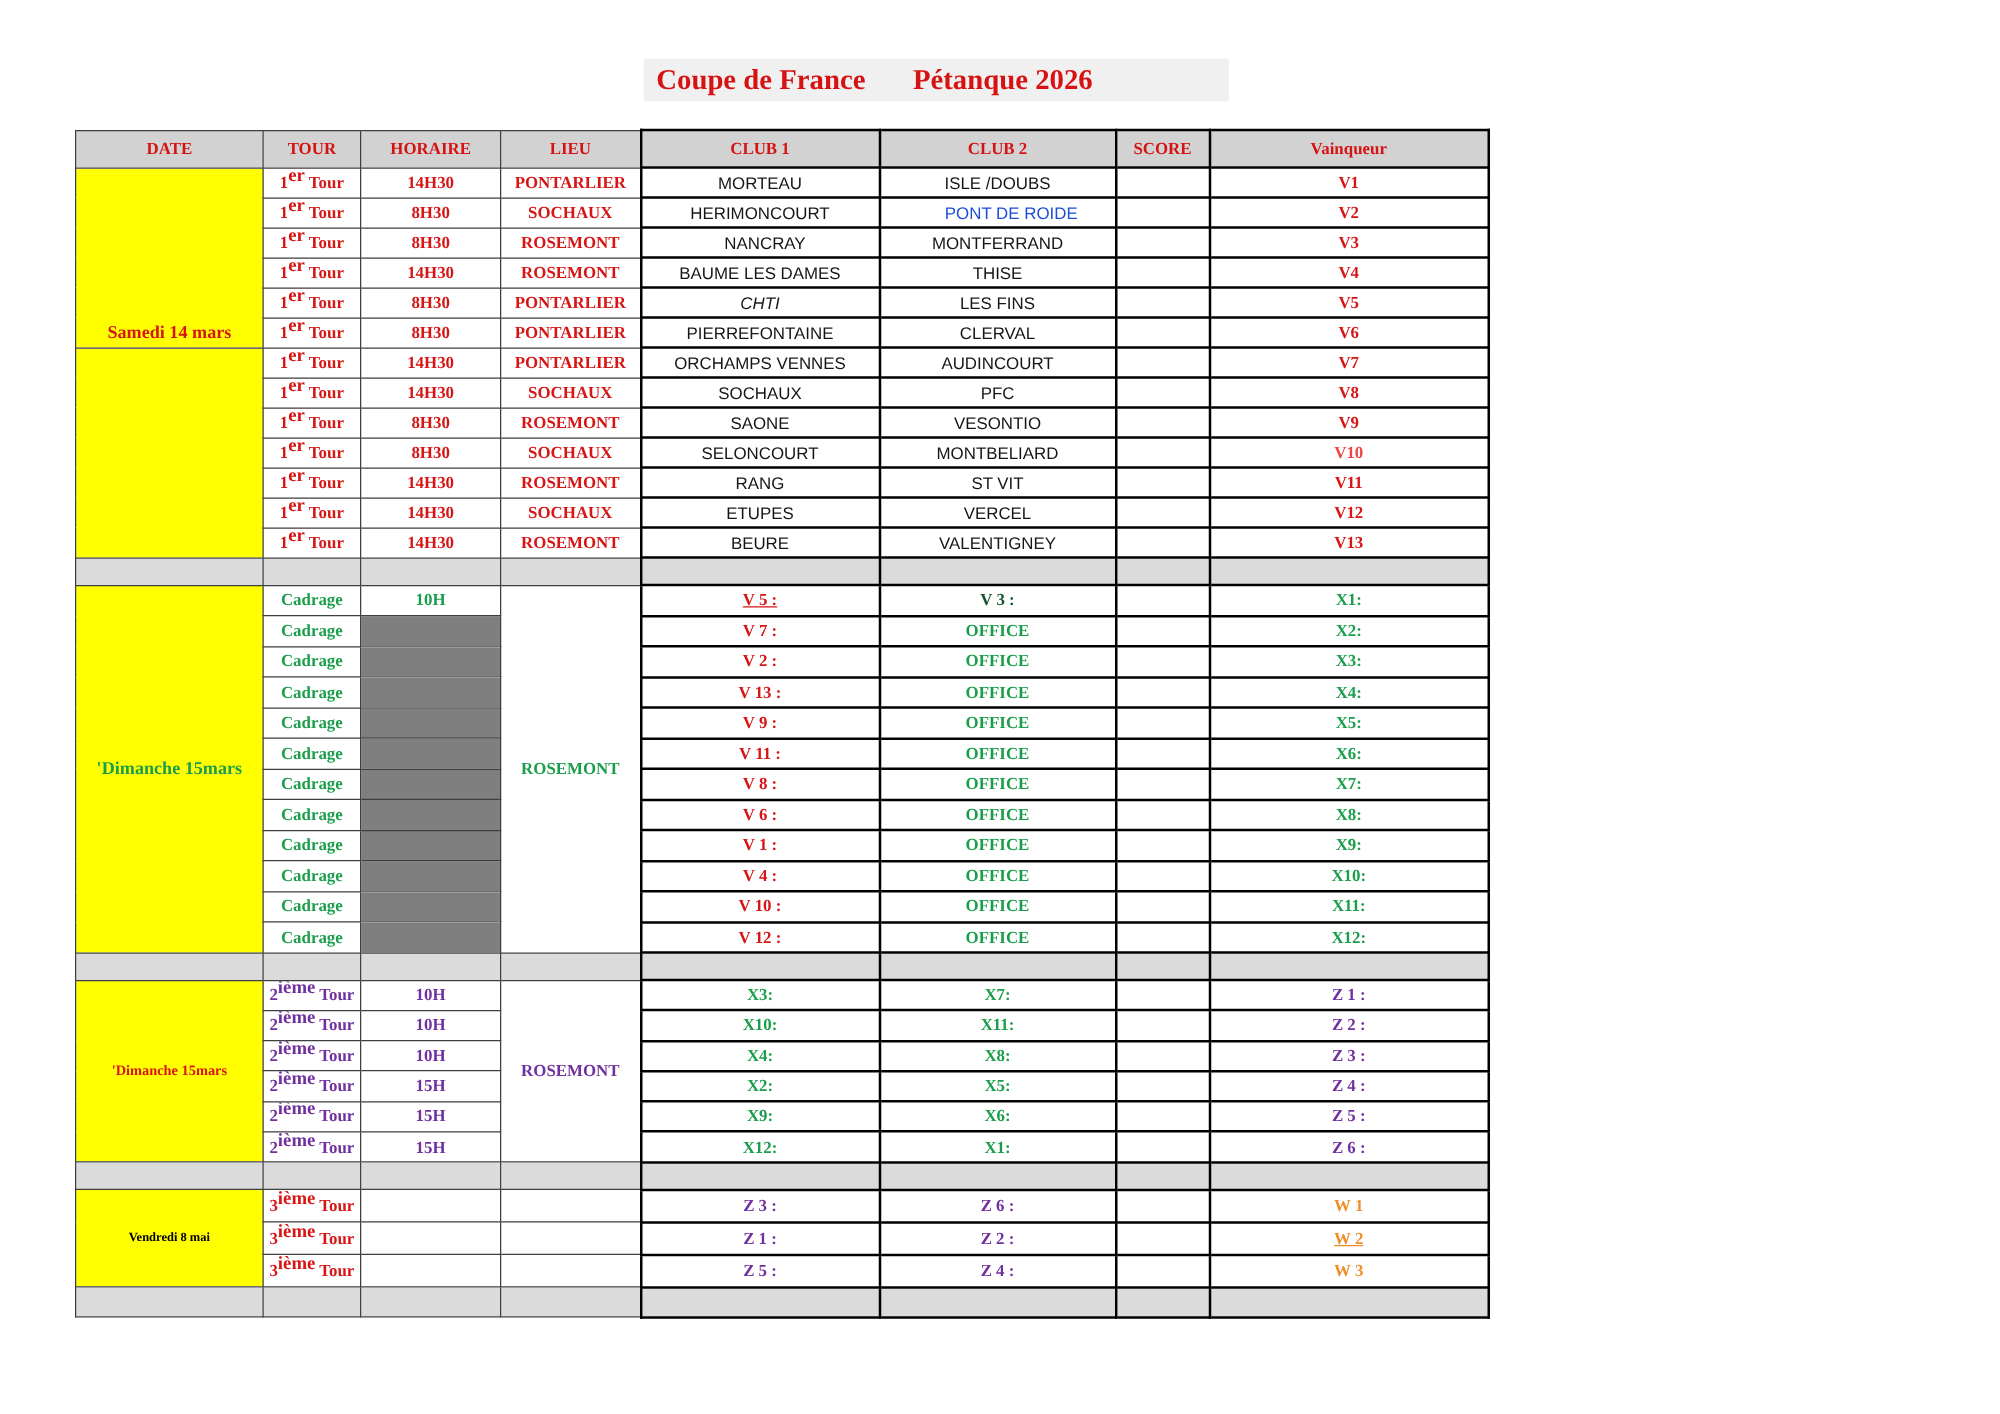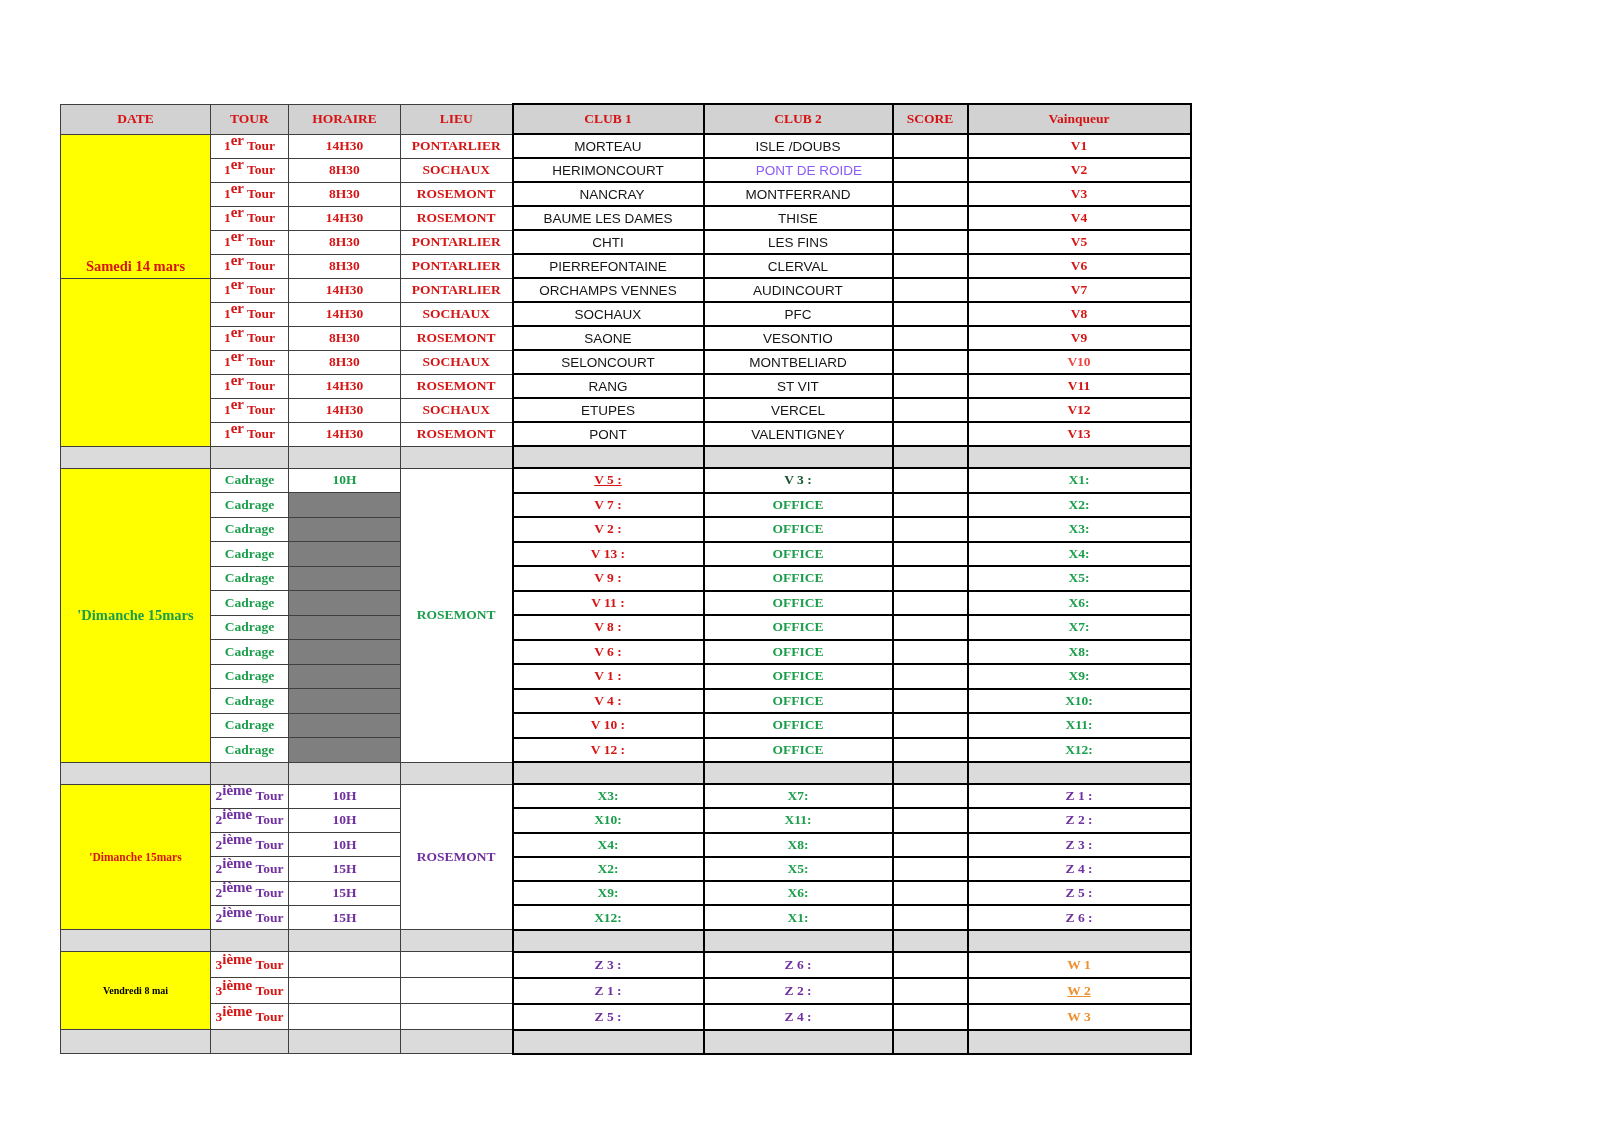--- a/index.html
+++ b/index.html
@@ -20,20 +20,24 @@
   .date  { background:#FFFF00; }
   .fill  { background:#7F7F7F; }
   .sep   { background:#DBDBDB; }
   sup { font-size:15px; line-height:0; }
 </style>
 </head>
 <body>
 
 <div class="page">
 
+  <div class="title-bar">
+    <span class="title-text">Coupe de France</span>
+    <span class="title-text">Pétanque 2026</span>
+  </div>
 
   <table class="sched">
     <colgroup>
       <col style="width:150px">
         <col style="width:78px">
         <col style="width:112px">
         <col style="width:112px">
       <col style="width:191px">
         <col style="width:189px">
         <col style="width:75px">
@@ -60,21 +64,21 @@
           <td class="sans tk" style="color: rgb(21, 21, 21);">MORTEAU</td>
           <td class="sans tk" style="color: rgb(21, 21, 21);">ISLE /DOUBS</td>
           <td class="tk"></td>
           <td class="serif tk" style="color: rgb(214, 21, 21);">V1</td>
         </tr>
         <tr style="height: 24px;">
           <td class="serif" style="color: rgb(214, 21, 21);">1<sup>er</sup> Tour</td>
           <td class="serif" style="color: rgb(214, 21, 21);">8H30</td>
           <td class="serif" style="color: rgb(214, 21, 21);">SOCHAUX</td>
           <td class="sans tk" style="color: rgb(21, 21, 21);">HERIMONCOURT</td>
-          <td class="sans tk" style="color: #8b5cf6; padding-left: 24px;">PONT DE ROIDE</td>
+          <td class="sans tk" style="color: #1d4ed8; padding-left: 24px;">PONT DE ROIDE</td>
           <td class="tk"></td>
           <td class="serif tk" style="color: rgb(214, 21, 21);">V2</td>
         </tr>
         <tr style="height: 24px;">
           <td class="serif" style="color: rgb(214, 21, 21);">1<sup>er</sup> Tour</td>
           <td class="serif" style="color: rgb(214, 21, 21);">8H30</td>
           <td class="serif" style="color: rgb(214, 21, 21);">ROSEMONT</td>
           <td class="sans tk" style="color: rgb(21, 21, 21); padding-left: 10px;">NANCRAY</td>
           <td class="sans tk" style="color: rgb(21, 21, 21);">MONTFERRAND</td>
           <td class="tk"></td>
@@ -86,21 +90,21 @@
           <td class="serif" style="color: rgb(214, 21, 21);">ROSEMONT</td>
           <td class="sans tk" style="color: rgb(21, 21, 21);">BAUME LES DAMES</td>
           <td class="sans tk" style="color: rgb(21, 21, 21);">THISE</td>
           <td class="tk"></td>
           <td class="serif tk" style="color: rgb(214, 21, 21);">V4</td>
         </tr>
         <tr style="height: 24px;">
           <td class="serif" style="color: rgb(214, 21, 21);">1<sup>er</sup> Tour</td>
           <td class="serif" style="color: rgb(214, 21, 21);">8H30</td>
           <td class="serif" style="color: rgb(214, 21, 21);">PONTARLIER</td>
-          <td class="sans tk" style="color: rgb(21, 21, 21);">CHTI</td>
+          <td class="sans tk" style="color: rgb(21, 21, 21); font-style: italic;">CHTI</td>
           <td class="sans tk" style="color: rgb(21, 21, 21);">LES FINS</td>
           <td class="tk"></td>
           <td class="serif tk" style="color: rgb(214, 21, 21);">V5</td>
         </tr>
         <tr style="height: 24px;">
           <td class="serif" style="color: rgb(214, 21, 21);">1<sup>er</sup> Tour</td>
           <td class="serif" style="color: rgb(214, 21, 21);">8H30</td>
           <td class="serif" style="color: rgb(214, 21, 21);">PONTARLIER</td>
           <td class="sans tk" style="color: rgb(21, 21, 21);">PIERREFONTAINE</td>
           <td class="sans tk" style="color: rgb(21, 21, 21);">CLERVAL</td>
@@ -159,21 +163,21 @@
           <td class="serif" style="color: rgb(214, 21, 21);">SOCHAUX</td>
           <td class="sans tk" style="color: rgb(21, 21, 21);">ETUPES</td>
           <td class="sans tk" style="color: rgb(21, 21, 21);">VERCEL</td>
           <td class="tk"></td>
           <td class="serif tk" style="color: rgb(214, 21, 21);">V12</td>
         </tr>
         <tr style="height: 24px;">
           <td class="serif" style="color: rgb(214, 21, 21);">1<sup>er</sup> Tour</td>
           <td class="serif" style="color: rgb(214, 21, 21);">14H30</td>
           <td class="serif" style="color: rgb(214, 21, 21);">ROSEMONT</td>
-          <td class="sans tk" style="color: rgb(21, 21, 21);">PONT</td>
+          <td class="sans tk" style="color: rgb(21, 21, 21);">BEURE</td>
           <td class="sans tk" style="color: rgb(21, 21, 21);">VALENTIGNEY</td>
           <td class="tk"></td>
           <td class="serif tk" style="color: rgb(214, 21, 21);">V13</td>
         </tr>
         <tr style="height: 22px;">
           <td class="sep"></td>
           <td class="sep"></td>
           <td class="sep"></td>
           <td class="sep"></td>
           <td class="sep tk"></td>

